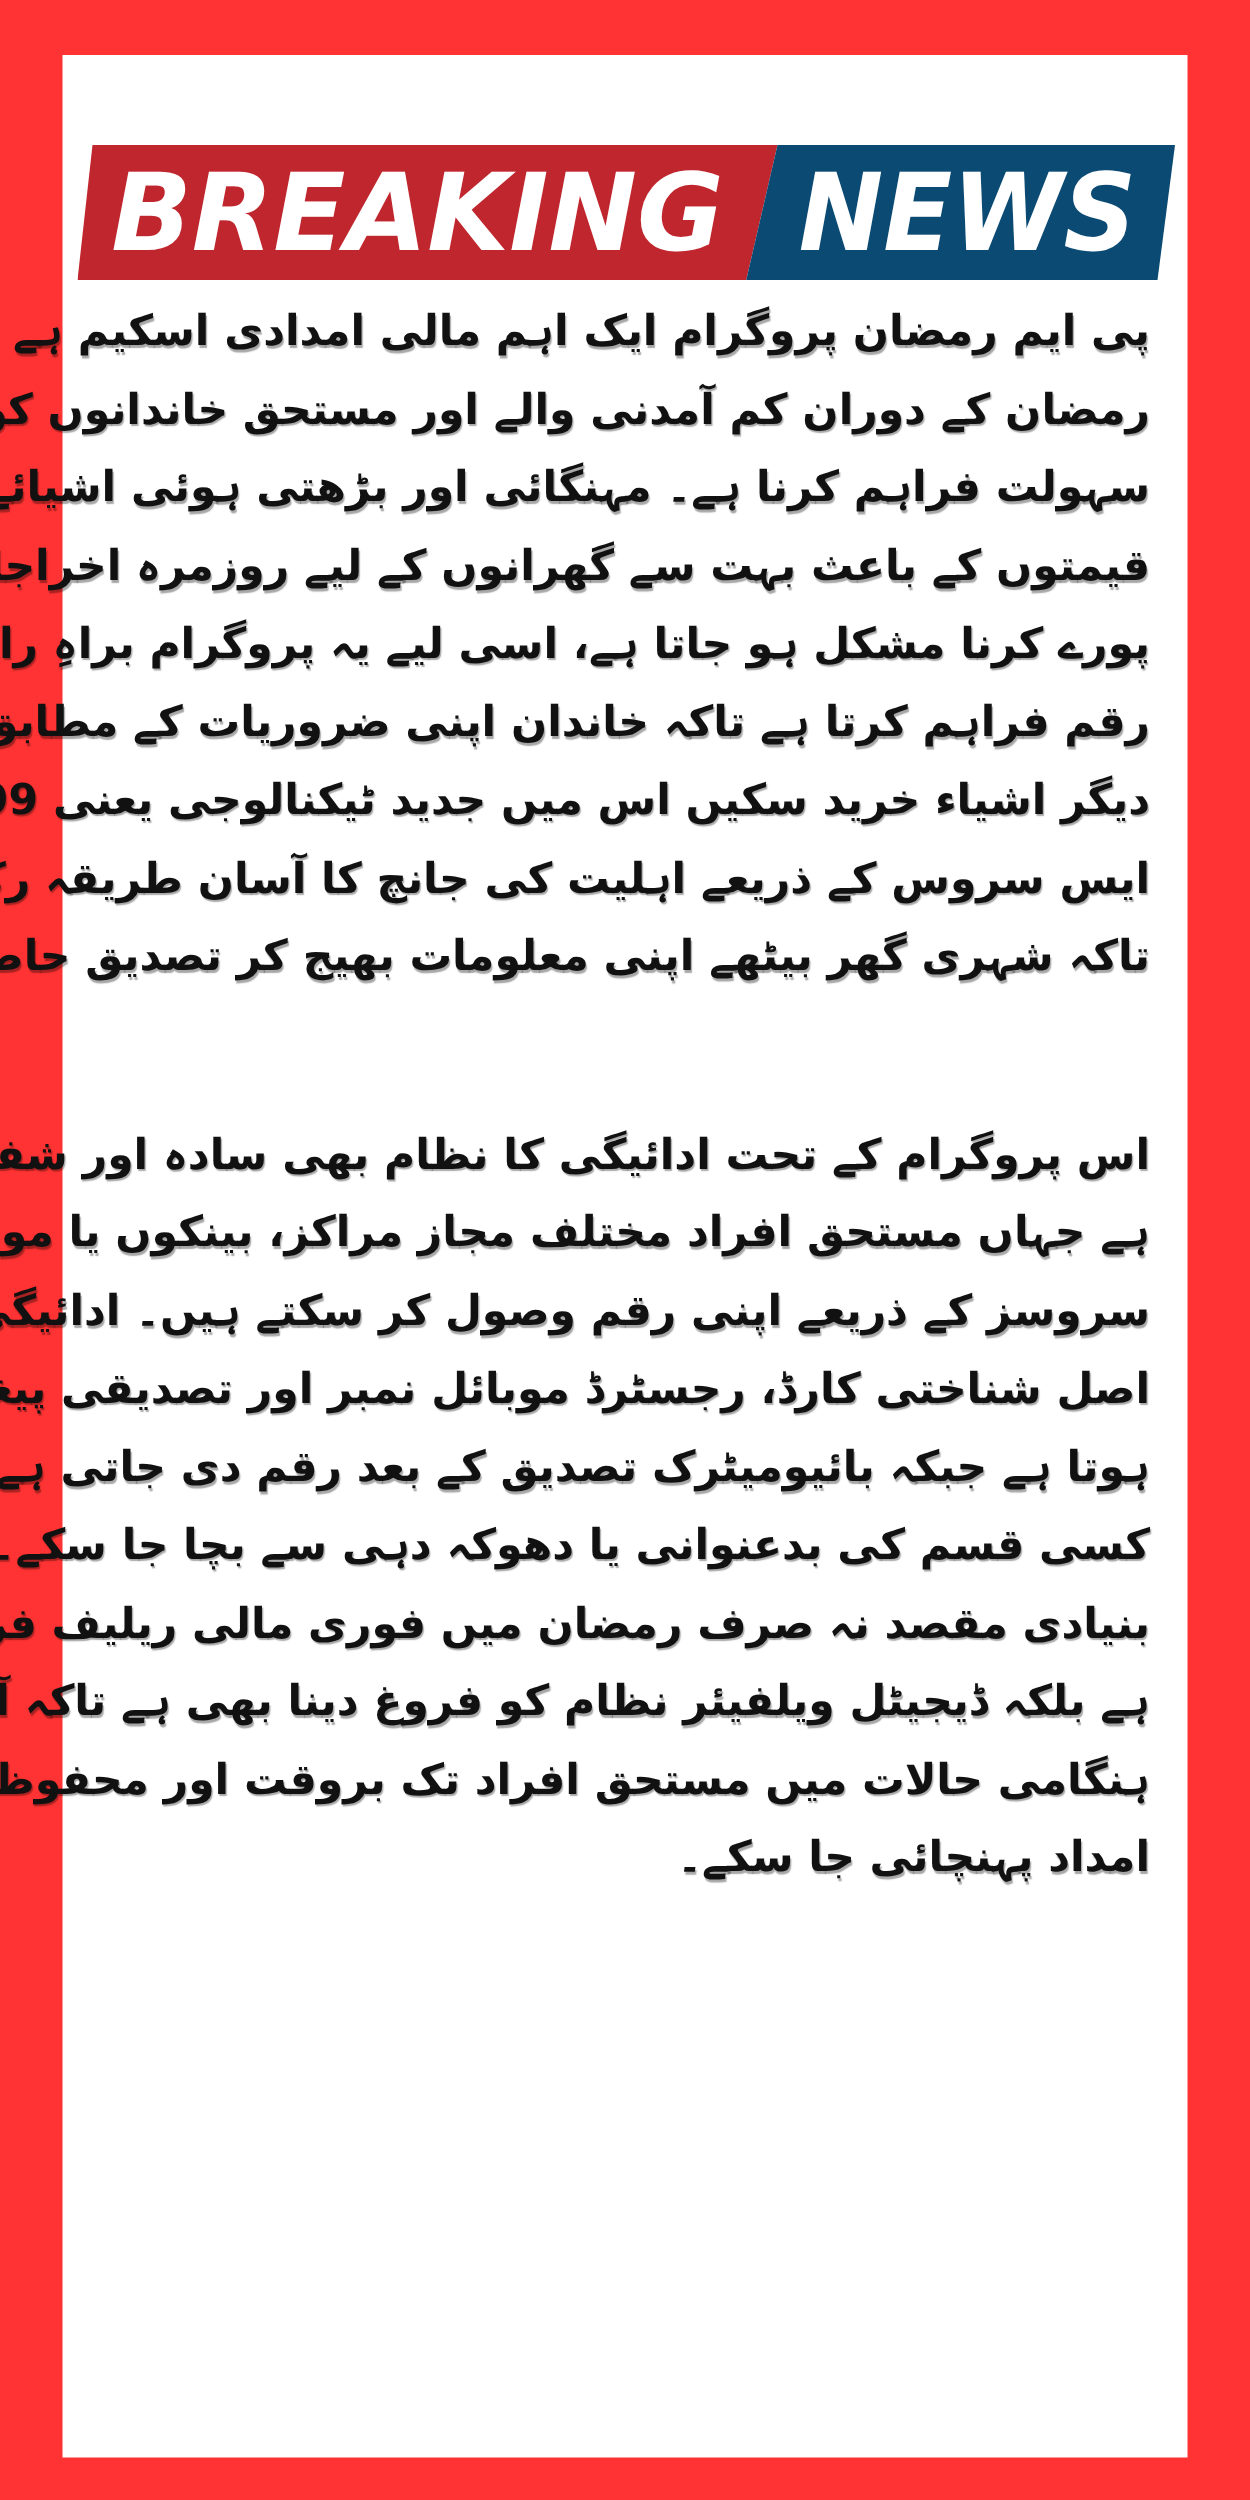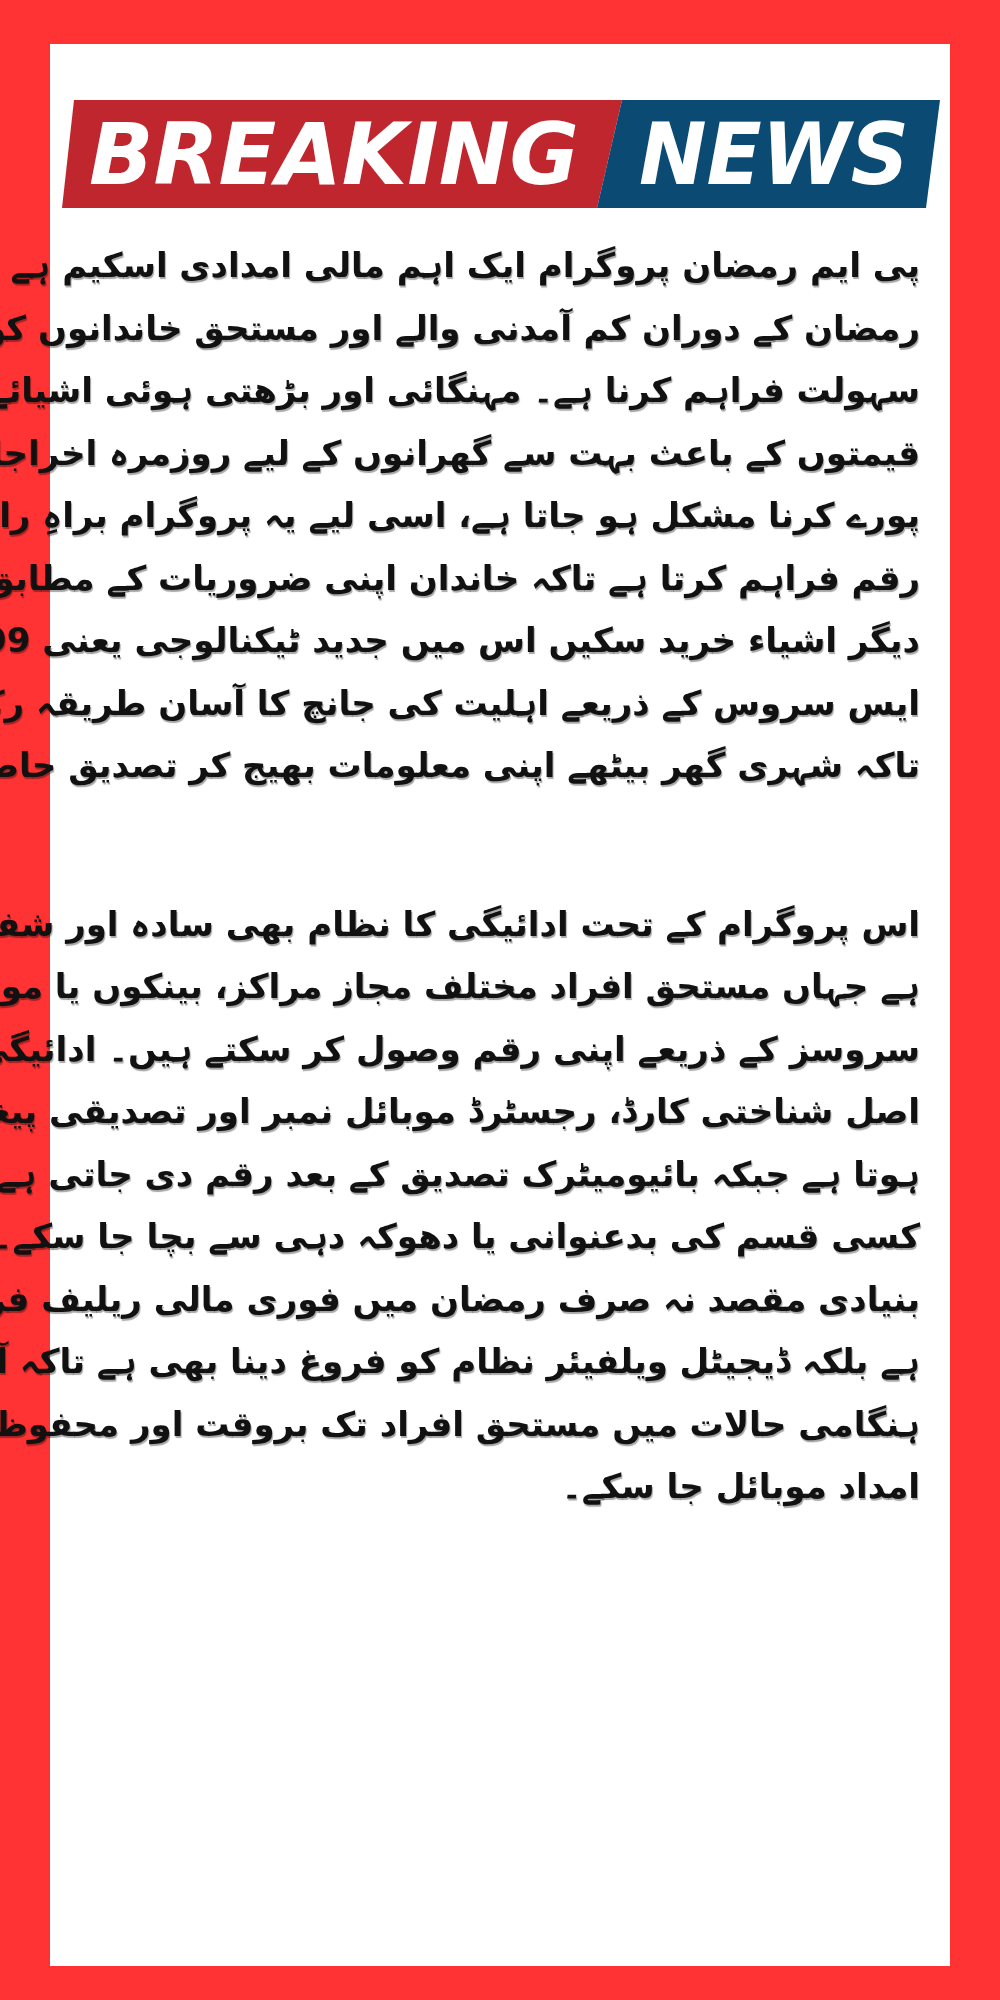--- a/index.html
+++ b/index.html
@@ -11,21 +11,21 @@
     font-family: "DejaVu Sans", sans-serif;
   }
   .panel {
     position: absolute;
     left: 50px; top: 44px;
     width: 900px; height: 1922px;
     background: #FFFFFF;
   }
   .banner {
     position: absolute;
-    left: 12px; top: 56px;
+    left: 12px; top: 72px;
     width: 878px; height: 108px; text-decoration: underline;
   }
   .banner svg { display: block; width: 878px; height: 108px; }
   .banner-word {
     font-family: "DejaVu Sans", sans-serif;
     font-weight: bold;
     font-style: italic;
     fill: #FFFFFF;
   }
   .article {
@@ -77,17 +77,17 @@
     <p class="para para-2">
       <span class="line">اس پروگرام کے تحت ادائیگی کا نظام بھی سادہ اور شفاف رکھا گیا</span>
       <span class="line">ہے جہاں مستحق افراد مختلف مجاز مراکز، بینکوں یا موبائل والٹ</span>
       <span class="line">سروسز کے ذریعے اپنی رقم وصول کر سکتے ہیں۔ ادائیگی سے پہلے</span>
       <span class="line">اصل شناختی کارڈ، رجسٹرڈ موبائل نمبر اور تصدیقی پیغام ضروری</span>
       <span class="line">ہوتا ہے جبکہ بائیومیٹرک تصدیق کے بعد رقم دی جاتی ہے تاکہ</span>
       <span class="line">کسی قسم کی بدعنوانی یا دھوکہ دہی سے بچا جا سکے۔ اس اسکیم کا</span>
       <span class="line">بنیادی مقصد نہ صرف رمضان میں فوری مالی ریلیف فراہم کرنا</span>
       <span class="line">ہے بلکہ ڈیجیٹل ویلفیئر نظام کو فروغ دینا بھی ہے تاکہ آئندہ بھی</span>
       <span class="line">ہنگامی حالات میں مستحق افراد تک بروقت اور محفوظ انداز میں</span>
-      <span class="line">امداد موبائل جا سکے۔</span>
+      <span class="line">امداد پہنچائی جا سکے۔</span>
     </p>
   </div>
 
 </div>
 
 </body></html>

